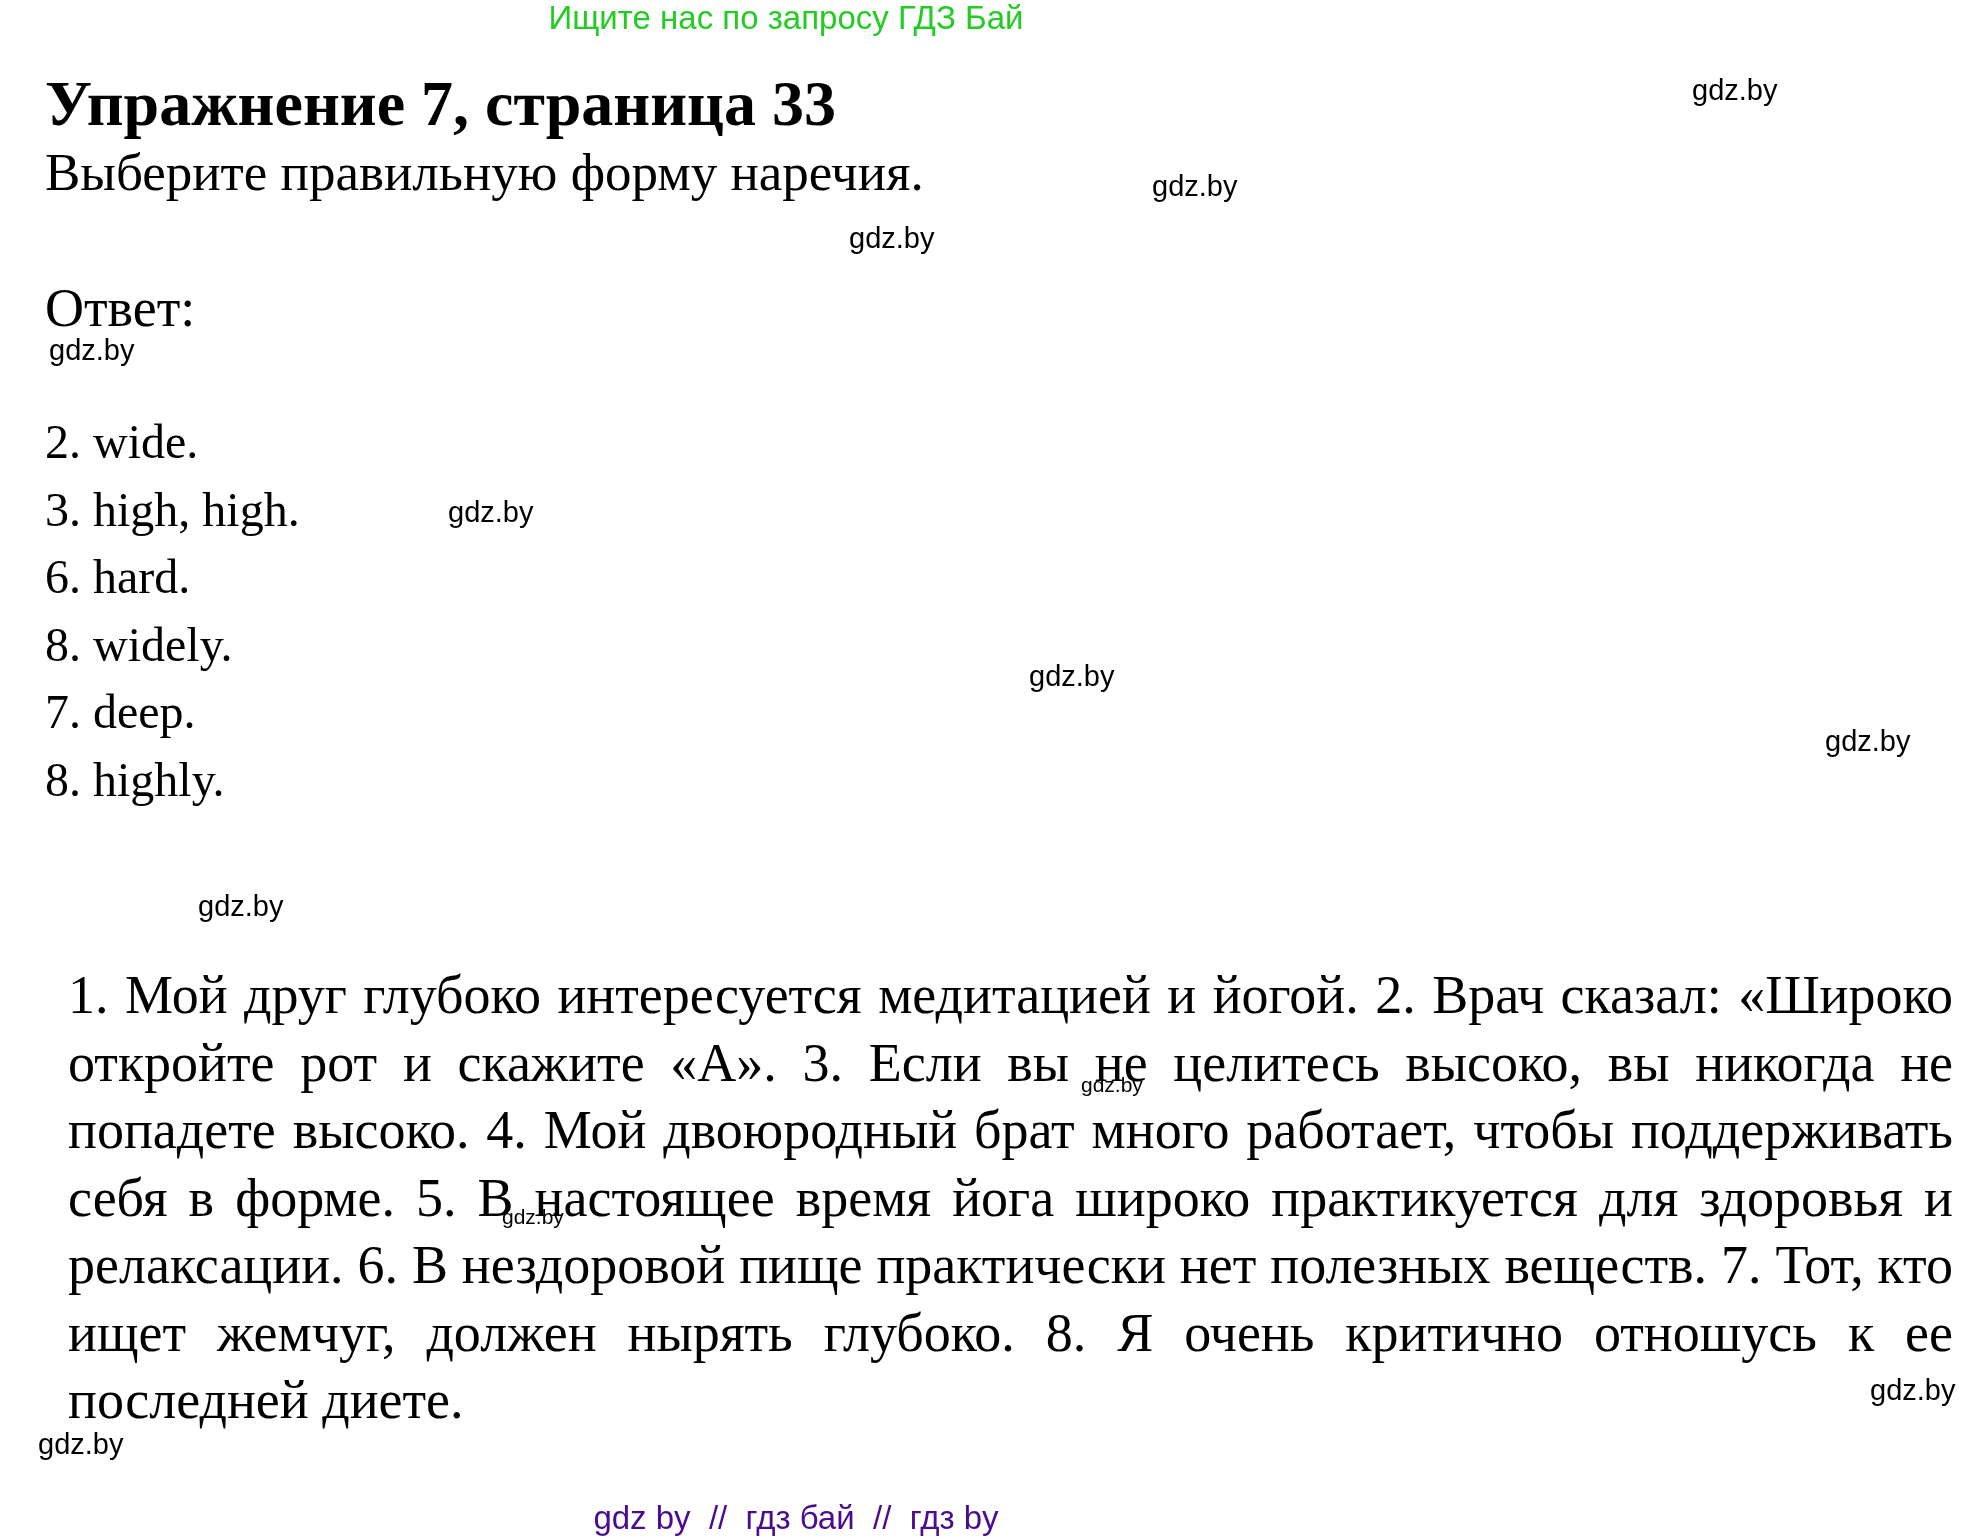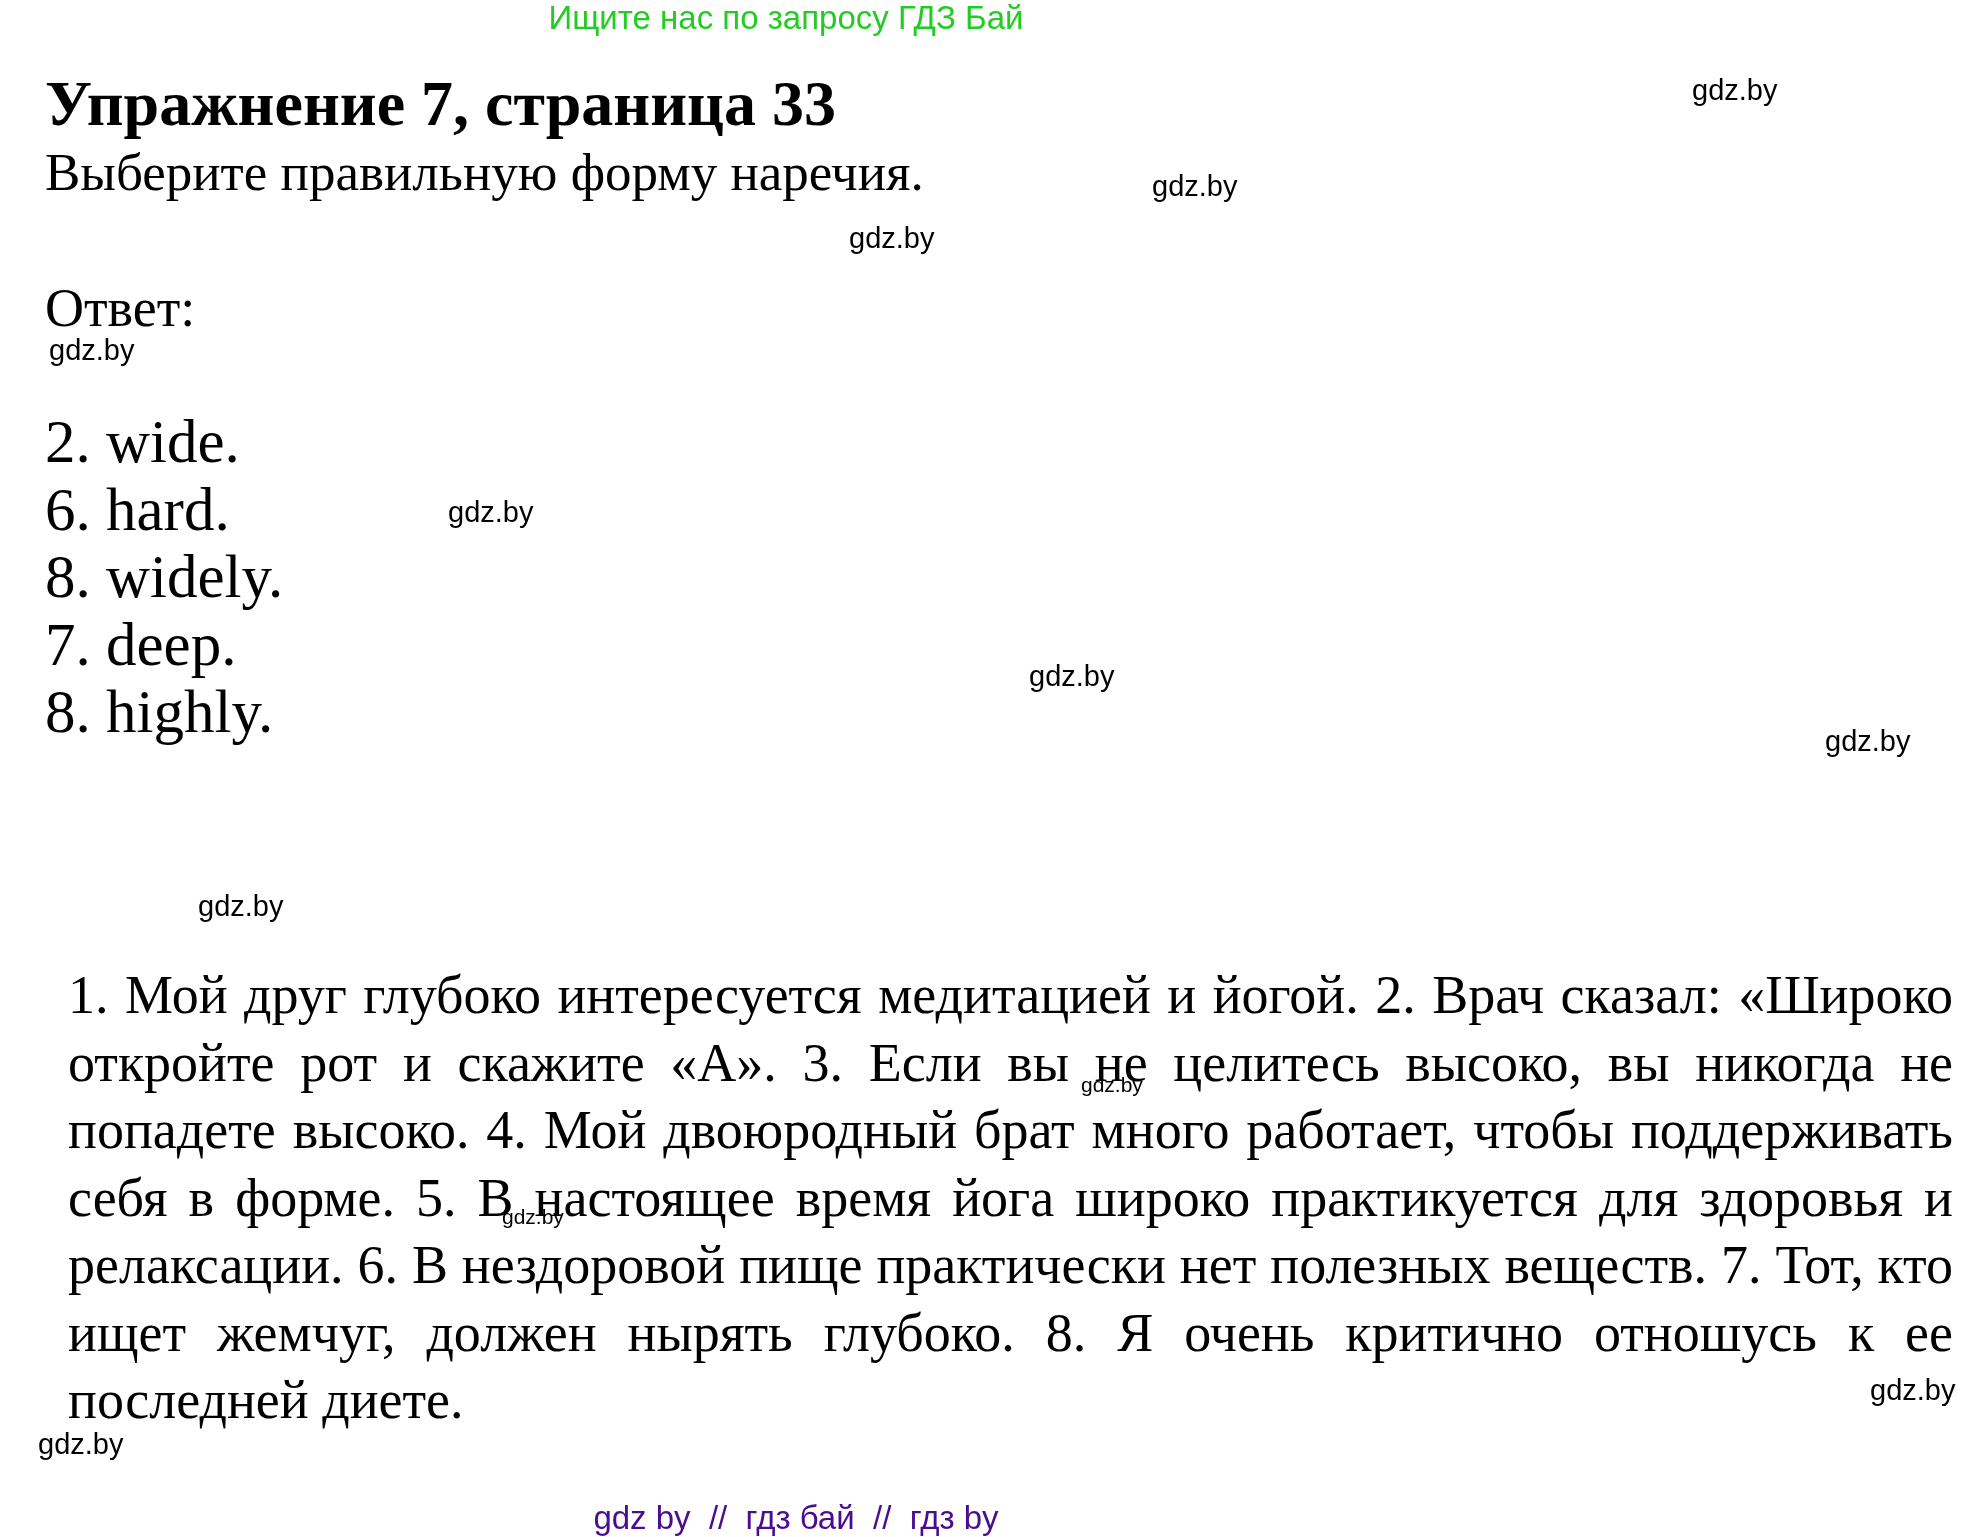--- a/index.html
+++ b/index.html
@@ -53,21 +53,21 @@
       line-height: 64px;
     }
     .answer-list {
       position: absolute;
       left: 45px;
       top: 408px;
       margin: 0;
       padding: 0;
       list-style: none;
       font-family: "Liberation Serif", serif;
-      font-size: 61px;
+      font-size: 48px;
     }
     .answer-list li {
       height: 67.5px;
       line-height: 67.5px;
       white-space: nowrap;
     }
     .translation {
       position: absolute;
       left: 56px;
       top: 950px;
@@ -107,20 +107,21 @@
 <body>
 
 <div class="banner">Ищите нас по запросу ГДЗ Бай</div>
 
 <div class="title">Упражнение 7, страница 33</div>
 <div class="subtitle">Выберите правильную форму наречия.</div>
 <div class="answer-label">Ответ:</div>
 
 <ul class="answer-list">
   <li>2. wide.</li>
+  <li>3. high, high.</li>
   <li>6. hard.</li>
   <li>8. widely.</li>
   <li>7. deep.</li>
   <li>8. highly.</li>
 </ul>
 
 <p class="translation">1. Мой друг глубоко интересуется медитацией и йогой. 2. Врач сказал: «Широко откройте рот и скажите «А». 3. Если вы не целитесь высоко, вы никогда не попадете высоко. 4. Мой двоюродный брат много работает, чтобы поддерживать себя в форме. 5. В настоящее время йога широко практикуется для здоровья и релаксации. 6. В нездоровой пище практически нет полезных веществ. 7. Тот, кто ищет жемчуг, должен нырять глубоко. 8. Я очень критично отношусь к ее последней диете.</p>
 
 <div class="wm" style="left:1692px; top:74px;">gdz.by</div>
 <div class="wm" style="left:1152px; top:170px;">gdz.by</div>

